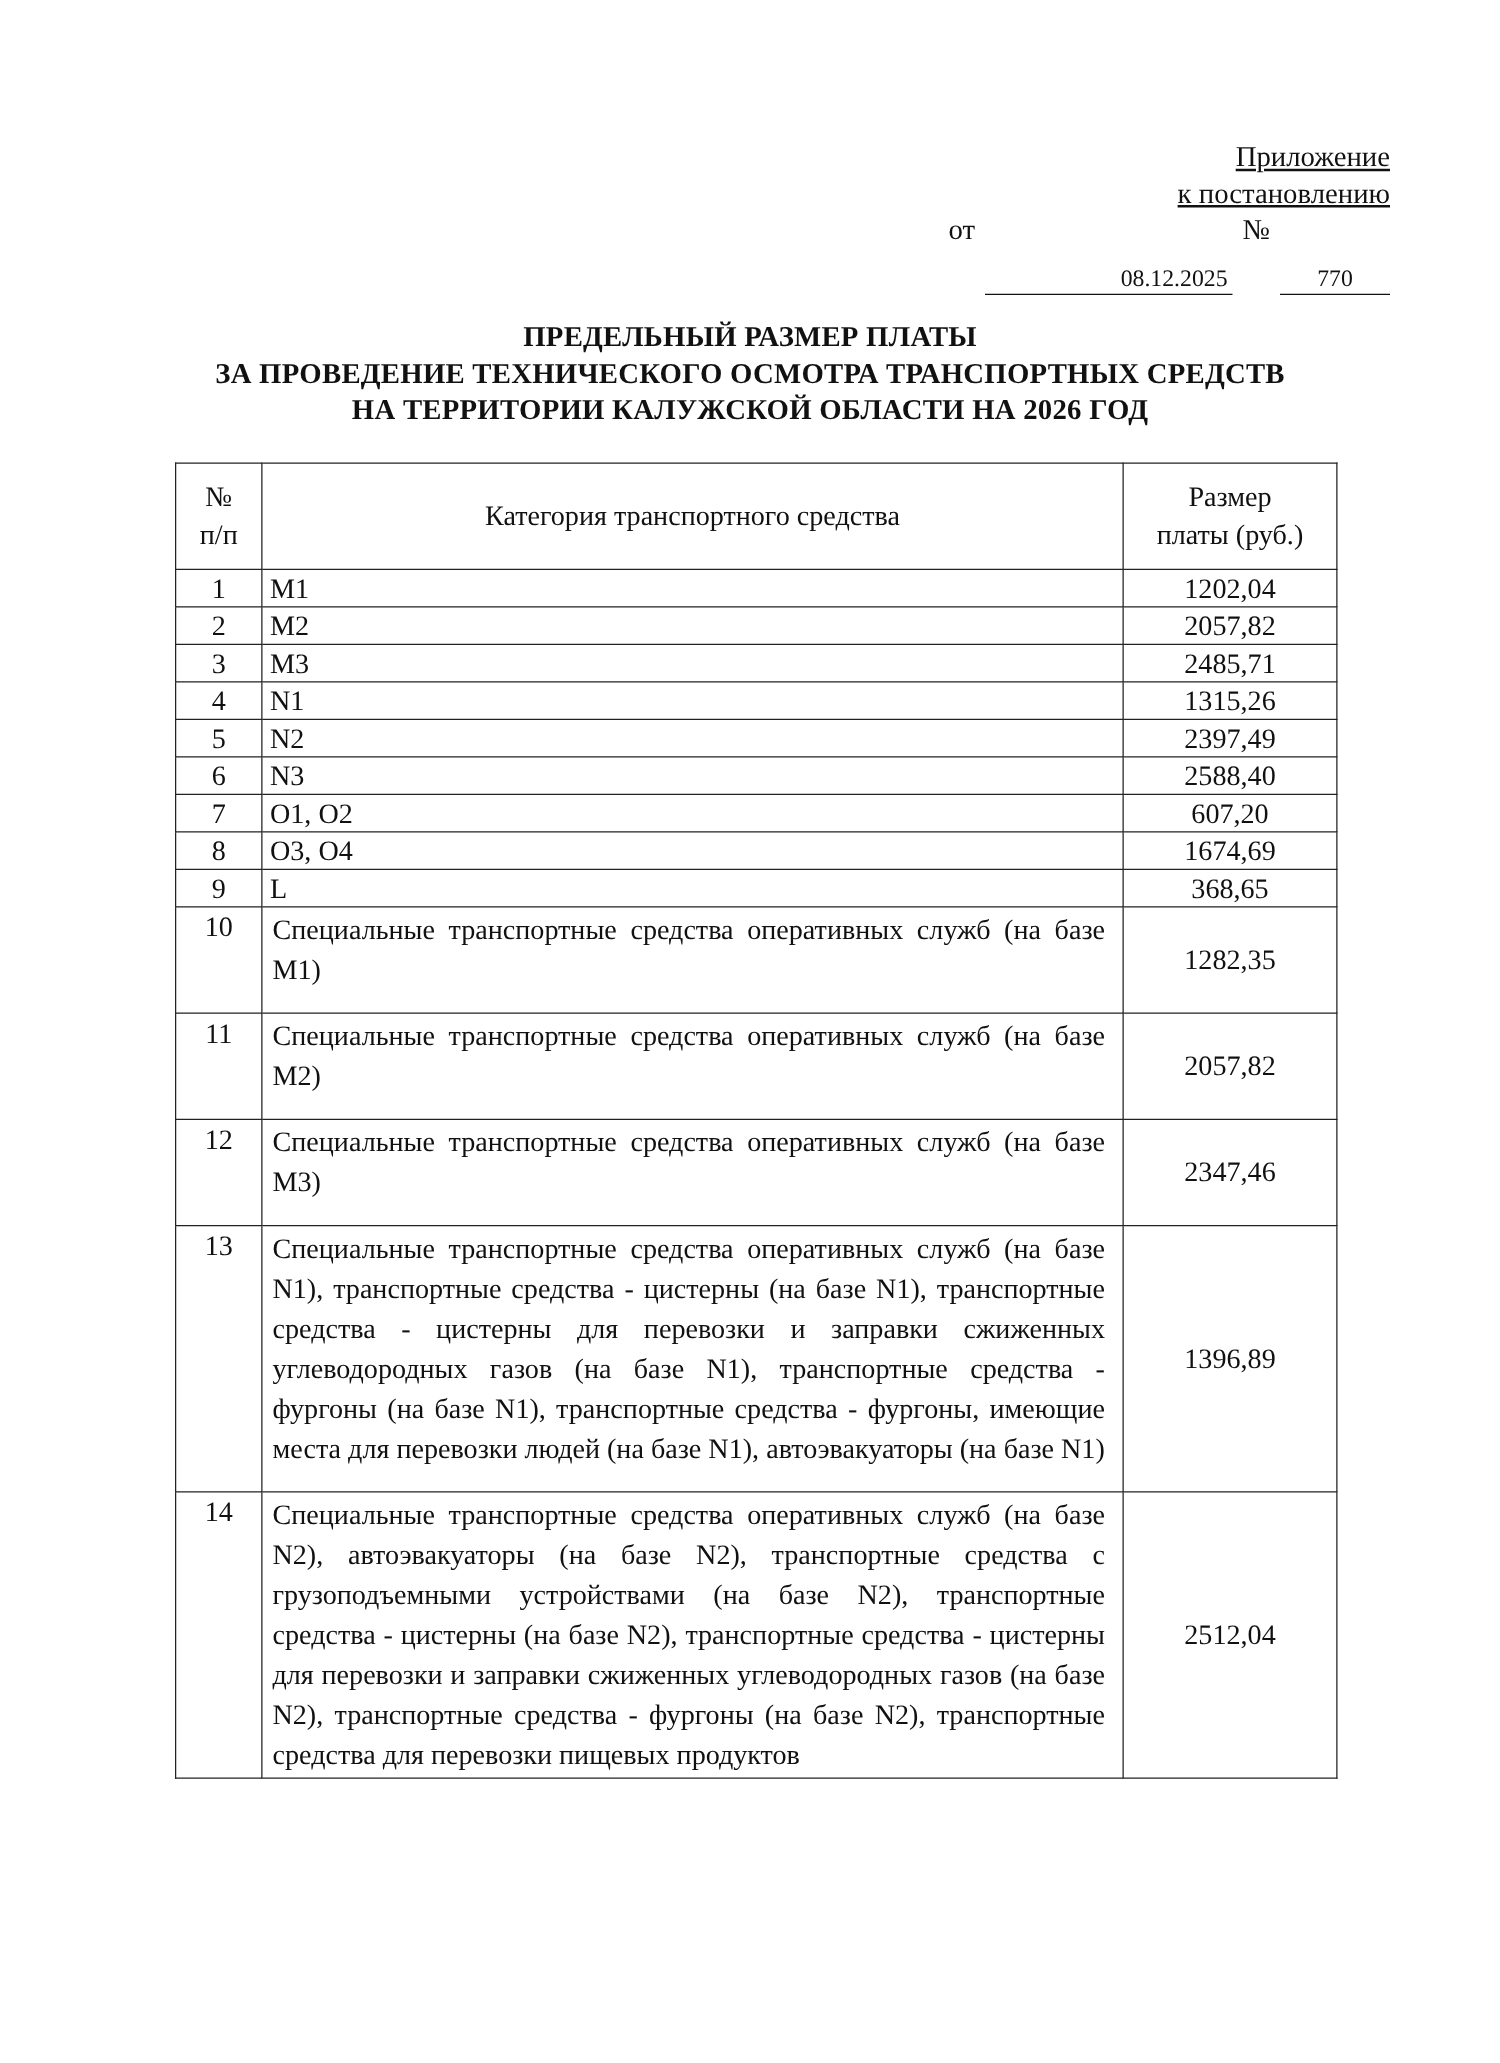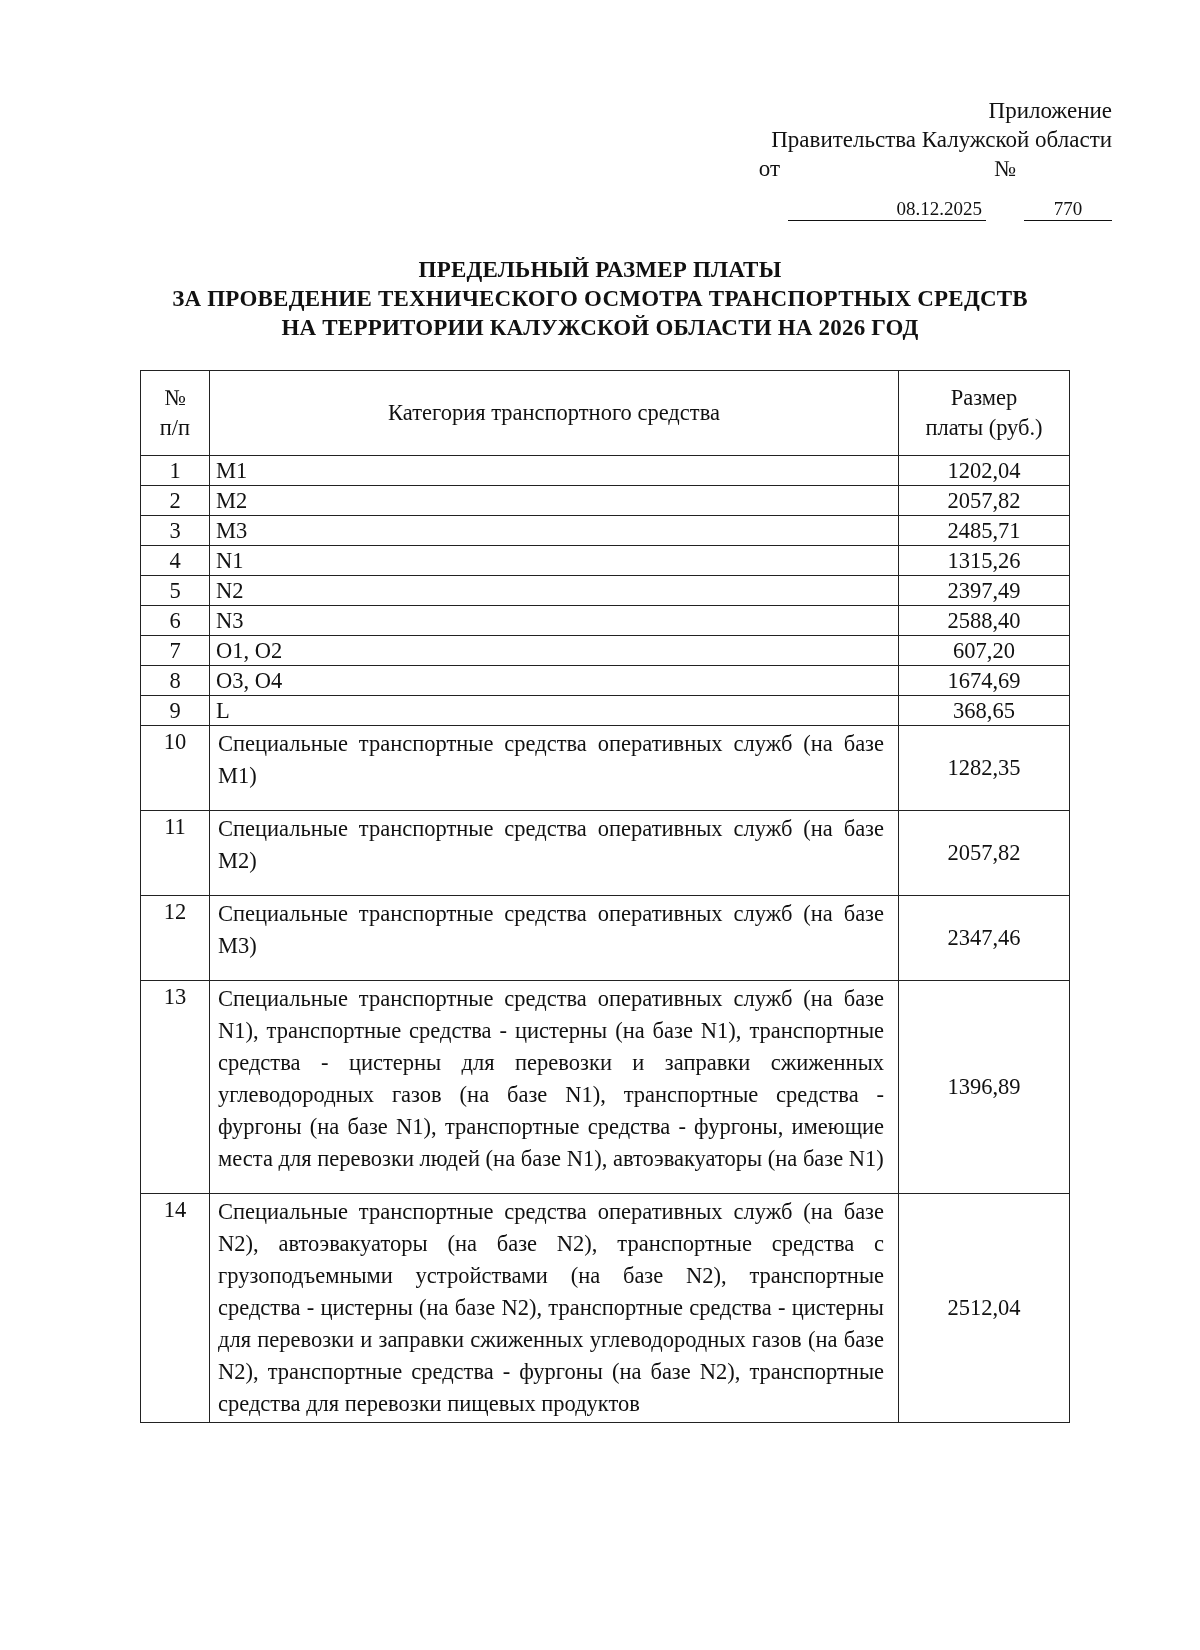--- a/index.html
+++ b/index.html
@@ -11,24 +11,25 @@
     width: 1200px;
     height: 1650px;
     position: relative;
     overflow: hidden;
     font-family: "Liberation Serif", "DejaVu Serif", serif;
     color: #111111;
   }
   .appendix {
     position: absolute;
     right: 88px;
-    top: 96px;
+    top: 111px;
     text-align: right;
     font-size: 23px;
     line-height: 29px;
+    text-decoration: underline;
   }
   .appendix .line { display: block; }
   .appendix .date-line {
     display: inline-flex;
     align-items: flex-start;
     gap: 8px;
   }
   .underline-field {
     display: inline-block;
     border-bottom: 1px solid #111;
@@ -82,21 +83,21 @@
     padding: 2px 14px 18px 8px !important;
     margin-top: 12px;
   }
   tr.short td { height: 29px; line-height: 29px; padding-top: 0; padding-bottom: 0; }
 </style>
 </head>
 <body>
 
 <div class="appendix">
   <span class="line">Приложение</span>
-  <span class="line">Правительства Калужской области</span>
+  <span class="line">к постановлению</span>
   <span class="line">
     <span class="date-line">
       <span>от</span>
       <span class="underline-field date-field">08.12.2025</span>
       <span>№</span>
       <span class="underline-field num-field">770</span>
     </span>
   </span>
 </div>
 

